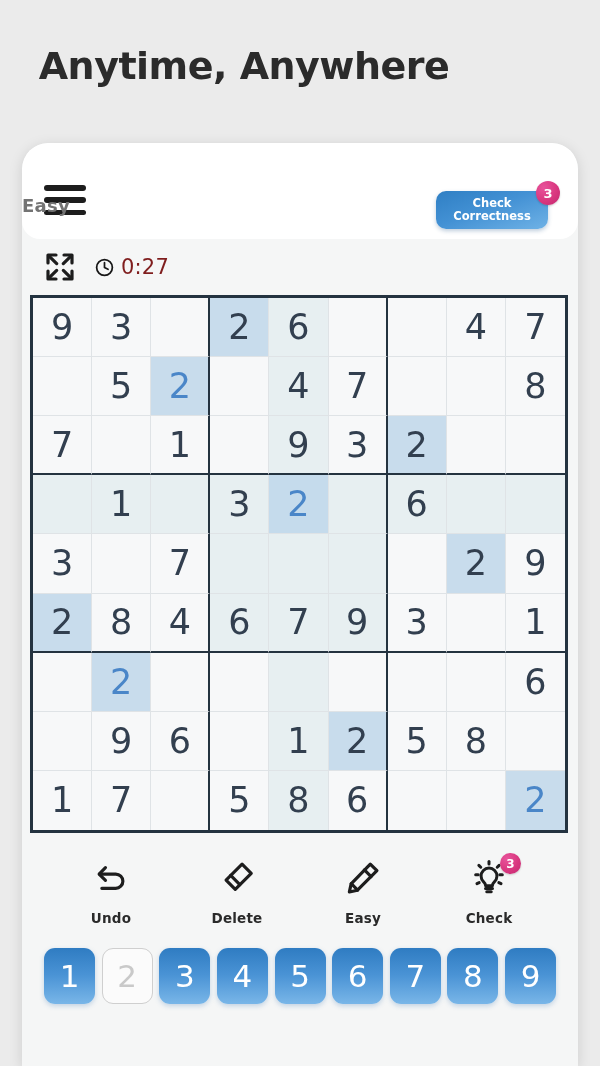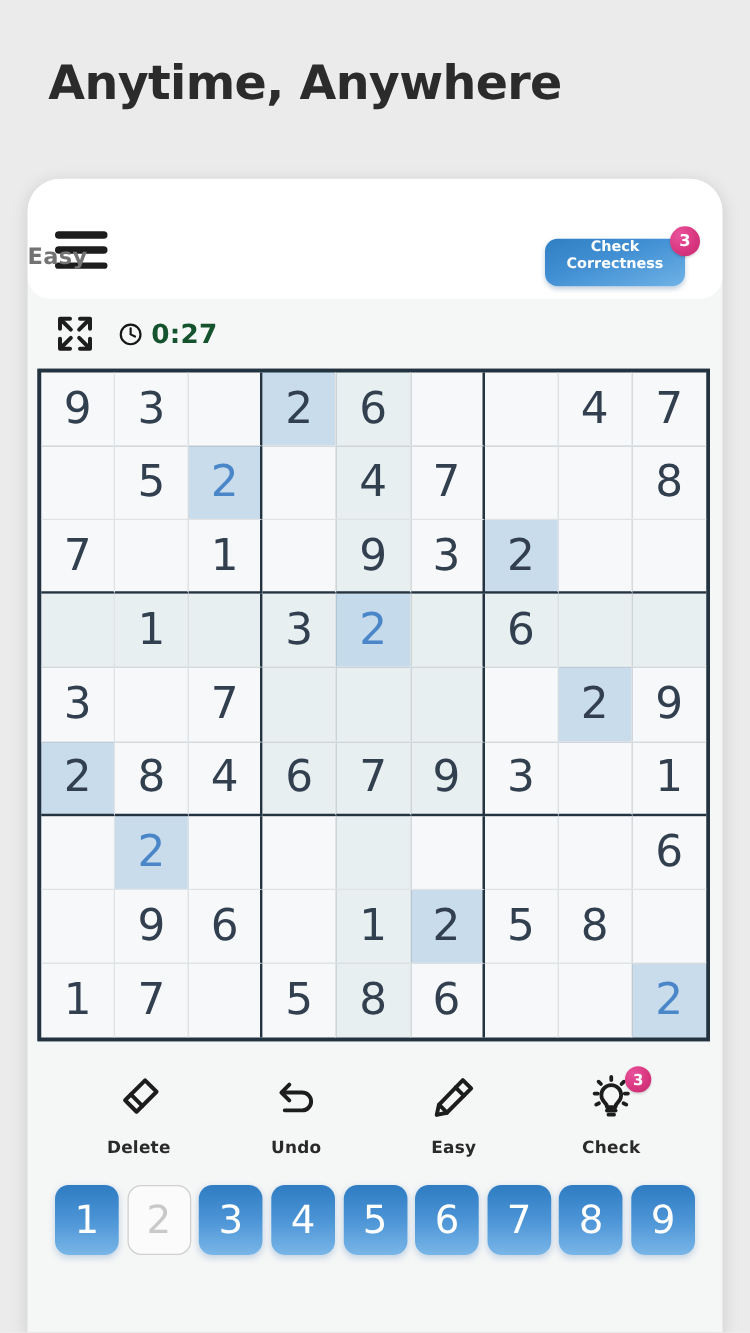--- a/index.html
+++ b/index.html
@@ -53,21 +53,21 @@
   }
   .check-btn {
     position: absolute; right: 30px; top: 48px;
     width: 112px; height: 38px;
     border-radius: 10px;
     background: linear-gradient(160deg, #2f7fc4 0%, #4391d4 45%, #6fb2e6 100%);
     box-shadow: 0 2px 4px rgba(40,90,140,0.30);
     color: #ffffff;
     font-size: 11.5px; font-weight: 700; line-height: 13px;
     text-align: center;
-    display: flex; justify-content: center;
+    display: flex; align-items: center; justify-content: center;
     padding: 0 6px;
     cursor: pointer;
   }
   .badge {
     position: absolute;
     width: 24px; height: 24px; border-radius: 50%;
     background: radial-gradient(circle at 32% 28%, #e8539b 0%, #d9377f 55%, #c32870 100%);
     color: #fff; font-size: 13px; font-weight: 700;
     display: flex; align-items: center; justify-content: center;
     box-shadow: 0 1px 2px rgba(0,0,0,0.18);
@@ -75,21 +75,21 @@
   .check-badge { right: 18px; top: 38px; }
 
   
   .statusbar {
     position: relative; height: 56px;
     display: flex; align-items: center;
     padding-left: 22px; gap: 18px;
   }
   .expand-icon { width: 32px; height: 32px; display: block; cursor: pointer; }
   .timer { display: flex; align-items: center; gap: 6px; }
-  .timer-text { font-size: 21px; font-weight: 700; color: #14532d; letter-spacing: 0.2px; }
+  .timer-text { font-size: 21px; font-weight: 400; color: #7f1d1d; letter-spacing: 0.2px; }
 
   
   .grid-wrap { padding: 0 8px; }
   .grid {
     width: 538px; height: 538px;
     border: 3px solid #243340;
     display: grid;
     grid-template-columns: repeat(9, 1fr);
     grid-template-rows: repeat(9, 1fr);
     background: #243340;
@@ -274,33 +274,33 @@
           <div class="cell r9 c6">6</div>
           <div class="cell r9 c7"></div>
           <div class="cell r9 c8"></div>
           <div class="cell r9 c9 hl-peer user">2</div>
         </div>
     </div>
 
     <div class="tools" id="tools">
         <div class="tool">
           <span><svg width="38" height="38" viewBox="0 0 24 24">
+              <path d="M8.5 5.5 L4.5 9.5 L8.5 13.5" fill="none" stroke="#1d1d1d" stroke-width="2" stroke-linecap="round" stroke-linejoin="round"></path>
+              <path d="M4.8 9.5 H15 a4.5 4.5 0 0 1 0 9 H6.2" fill="none" stroke="#1d1d1d" stroke-width="2" stroke-linecap="round" stroke-linejoin="round"></path>
+            </svg></span>
+          <span class="tool-label">Undo</span>
+        </div>
+        <div class="tool">
+          <span><svg width="38" height="38" viewBox="0 0 24 24">
               <g fill="none" stroke="#1d1d1d" stroke-width="2" stroke-linejoin="round" stroke-linecap="round">
                 <path d="M15.2 3.3 L21 9.1 L10.9 19.2 L5.1 13.4 Z"></path>
                 <line x1="8" y1="10.4" x2="13.8" y2="16.2"></line>
               </g>
             </svg></span>
           <span class="tool-label">Delete</span>
-        </div>
-        <div class="tool">
-          <span><svg width="38" height="38" viewBox="0 0 24 24">
-              <path d="M8.5 5.5 L4.5 9.5 L8.5 13.5" fill="none" stroke="#1d1d1d" stroke-width="2" stroke-linecap="round" stroke-linejoin="round"></path>
-              <path d="M4.8 9.5 H15 a4.5 4.5 0 0 1 0 9 H6.2" fill="none" stroke="#1d1d1d" stroke-width="2" stroke-linecap="round" stroke-linejoin="round"></path>
-            </svg></span>
-          <span class="tool-label">Undo</span>
         </div>
         <div class="tool">
           <span><svg width="38" height="38" viewBox="0 0 24 24">
               <g fill="none" stroke="#1d1d1d" stroke-width="2" stroke-linejoin="round" stroke-linecap="round">
                 <path d="M16.6 3.2 L20.8 7.4 L8.5 19.7 L3.4 20.8 L4.5 15.7 Z"></path>
                 <path d="M12.9 6.9 L17.1 11.1"></path>
                 <path d="M4.6 15.6 L8.6 19.6"></path>
               </g>
             </svg></span>
           <span class="tool-label">Easy</span>

